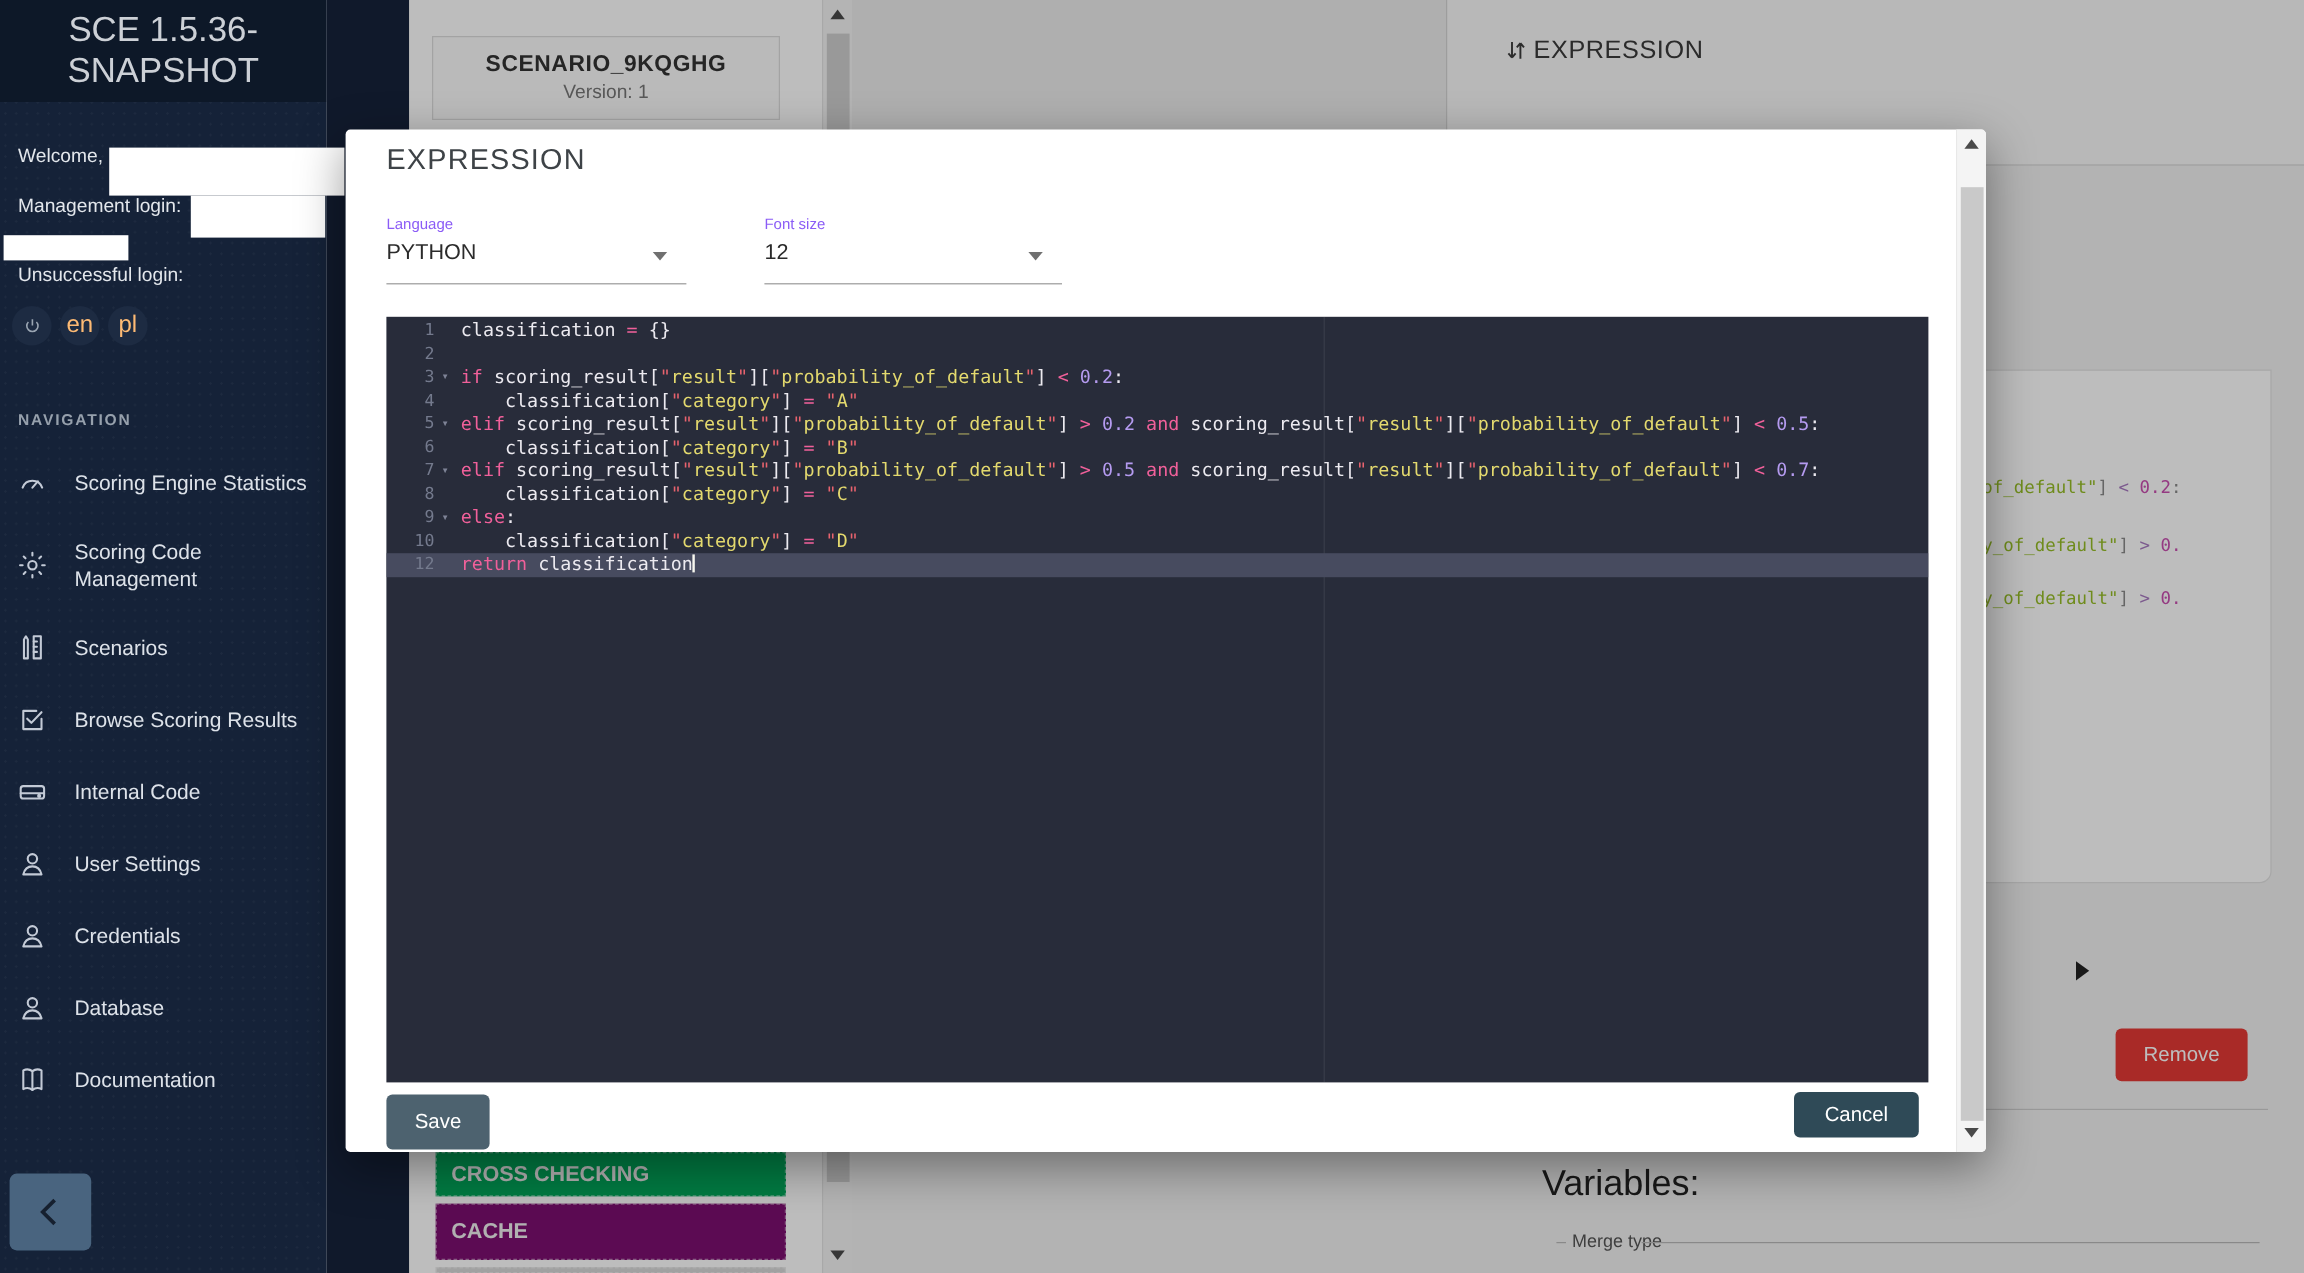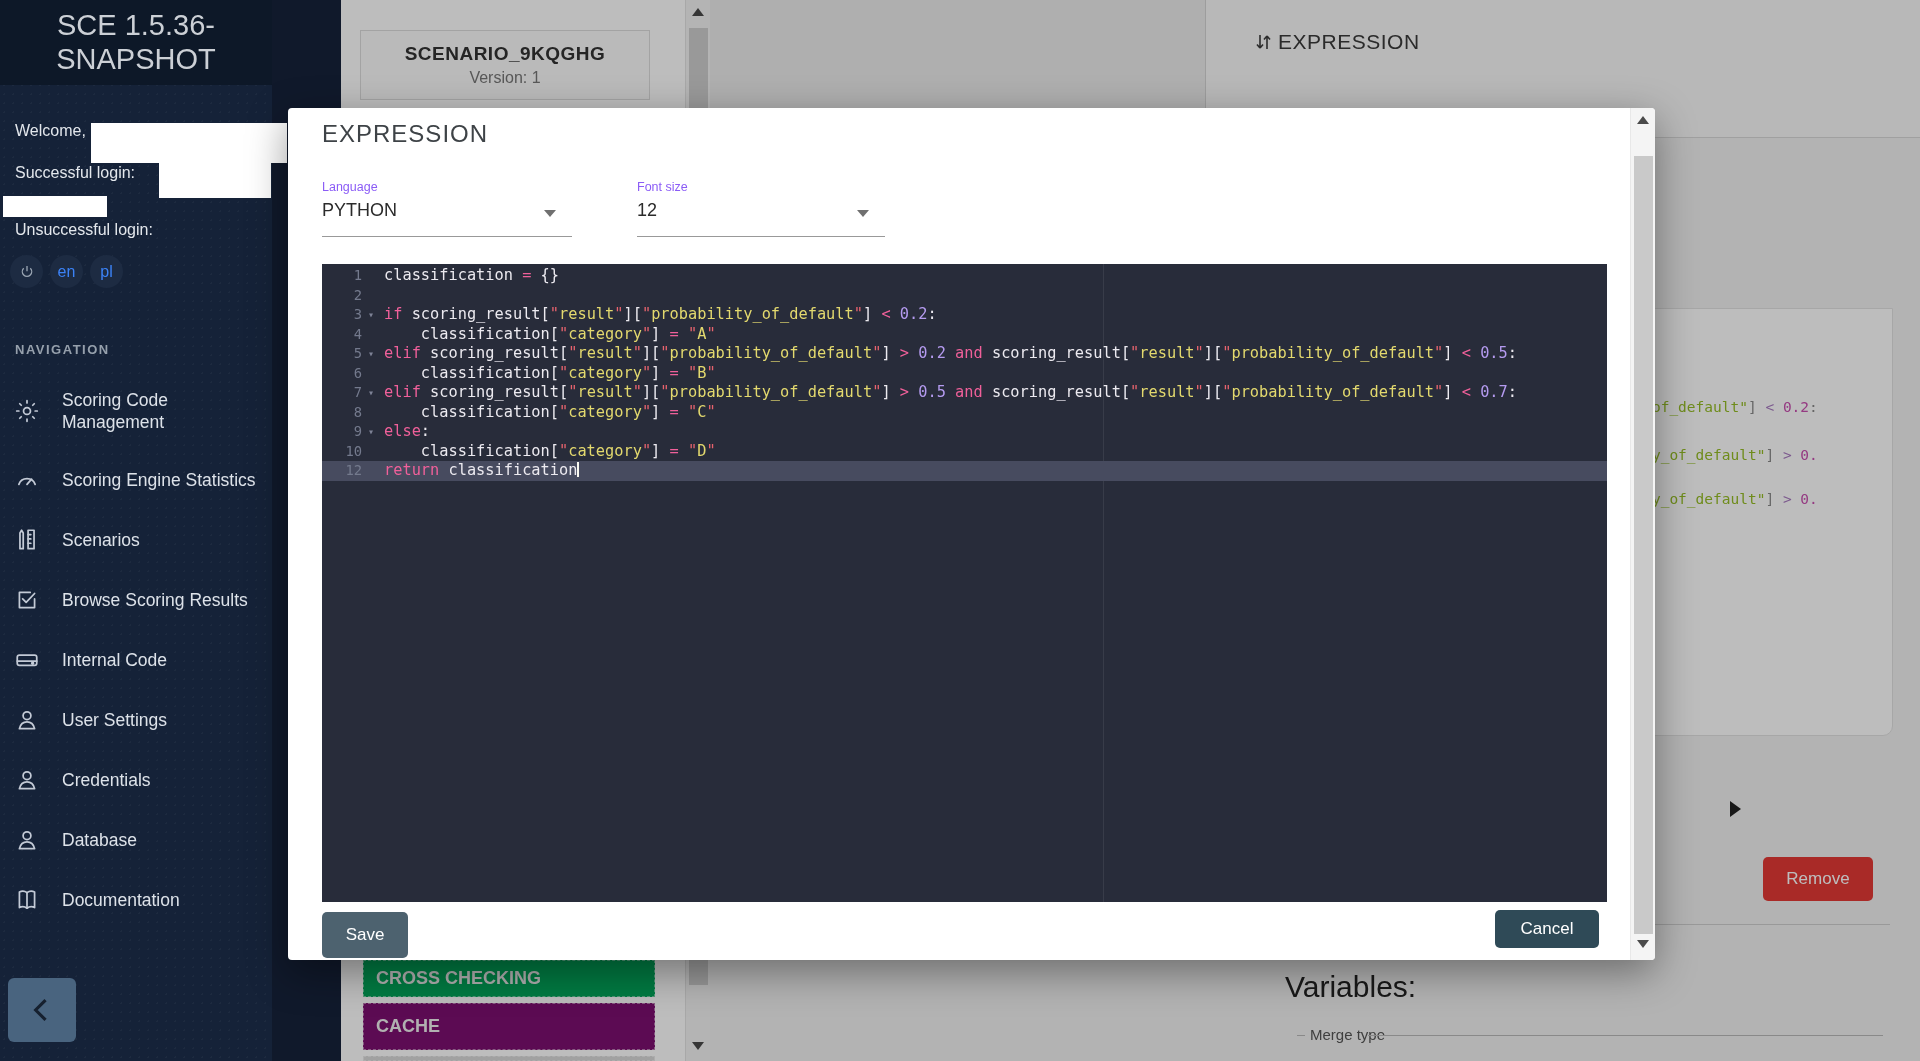--- a/index.html
+++ b/index.html
@@ -50,21 +50,21 @@
   
   #sidebar{position:absolute;left:0;top:0;width:272px;height:1061px;z-index:20;
     background:#152238;overflow:hidden;color:#dde2e9;
     background-image:radial-gradient(rgba(255,255,255,0.035) 1px,transparent 1px);
     background-size:9px 9px;}
   #sidebar-header{height:85px;background:#0d1828;display:flex;align-items:center;justify-content:center;}
   #app-title{font-size:29px;color:#ccd0d6;text-align:center;line-height:1.15;padding:0 28px;}
   .sb-text{position:absolute;left:15px;font-size:16px;color:#e3e7ec;}
   #user-actions{position:absolute;left:10px;top:255px;display:flex;gap:7px;}
   .circle-btn{width:33px;height:33px;border-radius:50%;background:#1d2b42;border:none;
-    color:#3b82f6;font-size:16px;display:flex;align-items:center;justify-content:center;font-family:inherit;}
+    color:#fdba74;font-size:20px;display:flex;align-items:center;justify-content:center;font-family:inherit;}
   #nav-header{position:absolute;left:15px;top:342px;font-size:13px;font-weight:bold;
     letter-spacing:1.5px;color:#96a0ac;}
   #nav{position:absolute;left:14px;top:372px;width:258px;}
   .nav-item{display:flex;align-items:center;gap:22px;padding:17px 0;cursor:pointer;}
   .nav-item .nav-label{font-size:17.5px;color:#dde2e9;line-height:22px;}
   .nav-item.nowrap .nav-label{white-space:nowrap;}
   .nav-icon{width:26px;height:26px;flex:0 0 26px;}
   .nav-icon svg, .ic svg{display:block;}
   #collapse-btn{position:absolute;left:8px;top:978px;width:68px;height:64px;background:#49647f;
     border:none;border-radius:6px;display:flex;align-items:center;justify-content:center;}
@@ -150,53 +150,53 @@
   <div class="merge-line bg-el" style="left:1297px;width:8px;"></div>
   <div class="merge-line bg-el" style="left:1368px;width:515px;"></div>
 
   <div id="backdrop"></div>
 
   <div id="sidebar">
     <div id="sidebar-header">
       <div id="app-title">SCE 1.5.36-SNAPSHOT</div>
     </div>
     <div class="sb-text" style="top:122px;">Welcome,</div>
-    <div class="sb-text" style="top:164px;">Successful login:</div>
+    <div class="sb-text" style="top:164px;">Management login:</div>
     <div class="sb-text" style="top:221px;">Unsuccessful login:</div>
     <div id="user-actions">
       <button class="circle-btn">
         <span class="ic">
           <svg width="16" height="16" viewBox="0 0 24 24" fill="none" stroke="#9aa5b2" stroke-width="2">
             <path d="M12 3v8"></path>
               <path d="M7 6.5a7 7 0 1 0 10 0"></path>
           </svg>
         </span>
       </button>
       <button class="circle-btn">en</button>
       <button class="circle-btn">pl</button>
     </div>
     <div id="nav-header">NAVIGATION</div>
     <div id="nav">
+        <div class="nav-item nowrap">
+          <span class="nav-icon">
+            <svg width="26" height="26" viewBox="0 0 24 24" fill="none" stroke="#c3cad6" stroke-width="1.6" stroke-linecap="round" stroke-linejoin="round">
+              <path d="M4.5 16a8 8 0 0 1 15 0"></path>
+              <path d="M12 16l4.2-4.8"></path>
+            </svg>
+          </span>
+          <span class="nav-label">Scoring Engine Statistics</span>
+        </div>
         <div class="nav-item">
           <span class="nav-icon">
             <svg width="26" height="26" viewBox="0 0 24 24" fill="none" stroke="#c3cad6" stroke-width="1.6" stroke-linecap="round" stroke-linejoin="round">
               <circle cx="12" cy="12" r="3.2"></circle>
               <path d="M12 4.5v-2M12 21.5v-2M4.5 12h-2M21.5 12h-2M6.7 6.7 5.3 5.3M18.7 18.7l-1.4-1.4M6.7 17.3l-1.4 1.4M18.7 5.3l-1.4 1.4"></path>
             </svg>
           </span>
           <span class="nav-label">Scoring Code Management</span>
-        </div>
-        <div class="nav-item nowrap">
-          <span class="nav-icon">
-            <svg width="26" height="26" viewBox="0 0 24 24" fill="none" stroke="#c3cad6" stroke-width="1.6" stroke-linecap="round" stroke-linejoin="round">
-              <path d="M4.5 16a8 8 0 0 1 15 0"></path>
-              <path d="M12 16l4.2-4.8"></path>
-            </svg>
-          </span>
-          <span class="nav-label">Scoring Engine Statistics</span>
         </div>
         <div class="nav-item nowrap">
           <span class="nav-icon">
             <svg width="26" height="26" viewBox="0 0 24 24" fill="none" stroke="#c3cad6" stroke-width="1.6" stroke-linecap="round" stroke-linejoin="round">
               <path d="M7 3 5.5 5.5V20h3V5.5z"></path>
               <rect x="13" y="3" width="5.5" height="17"></rect>
               <path d="M13 7h2.5M13 11h2.5M13 15h2.5"></path>
             </svg>
           </span>
           <span class="nav-label">Scenarios</span>

